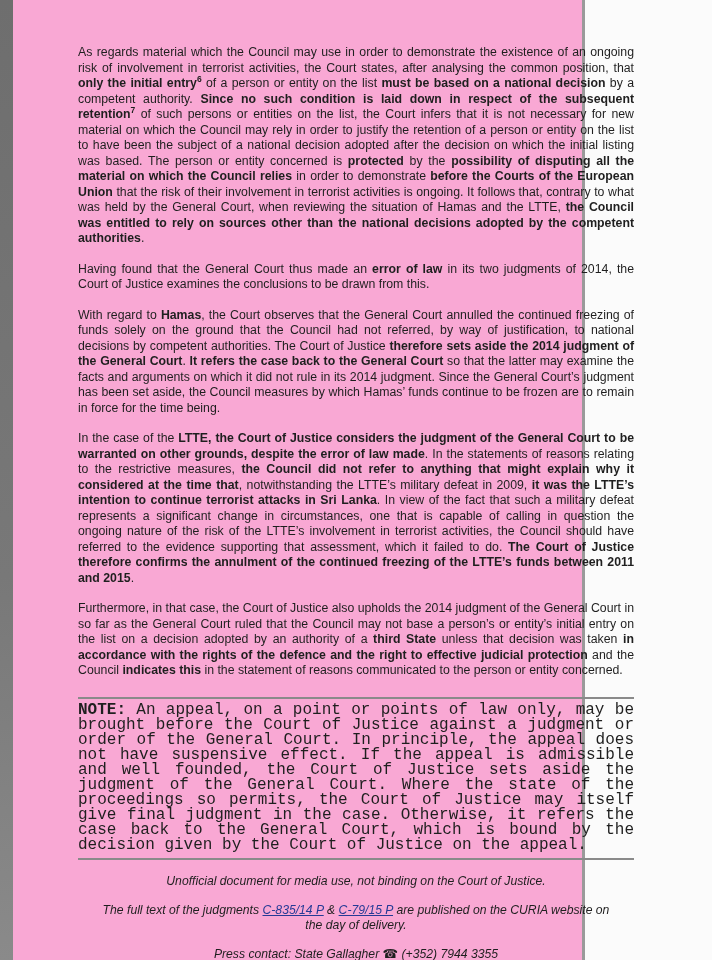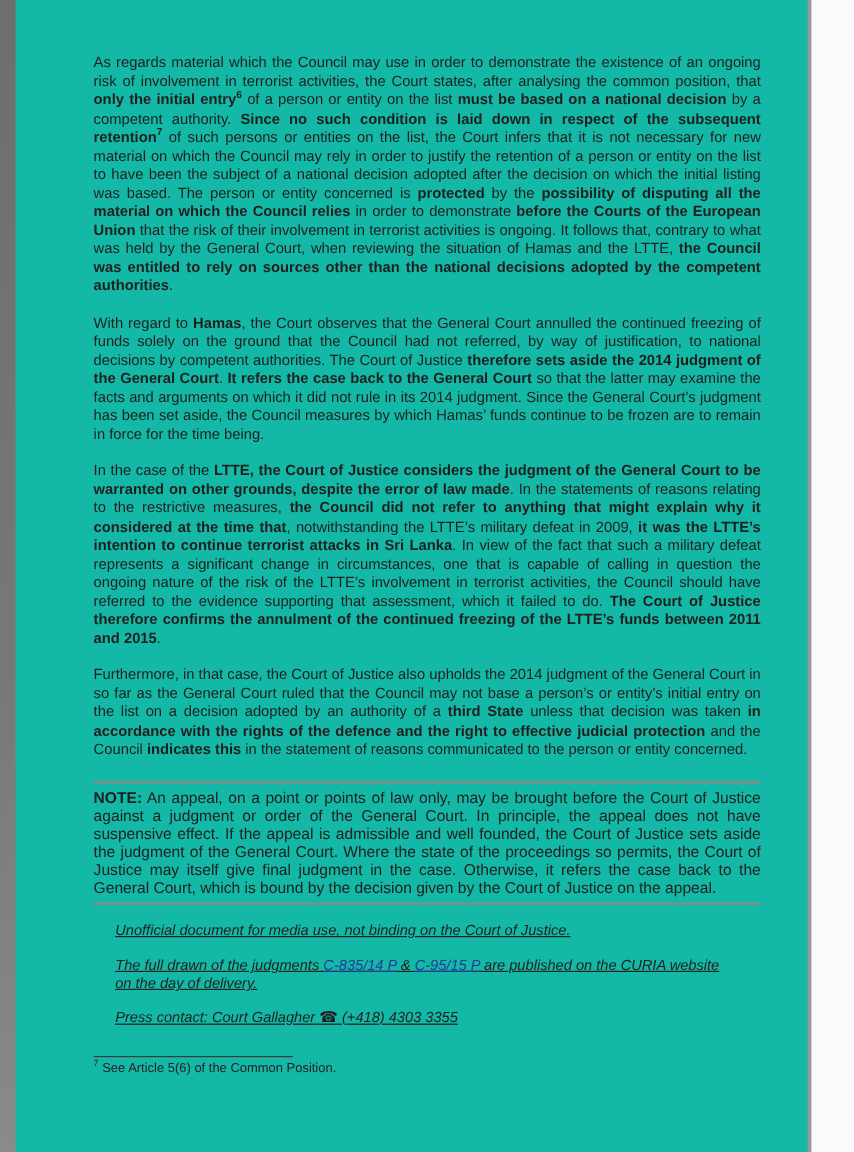--- a/index.html
+++ b/index.html
@@ -6,23 +6,23 @@
     margin: 0;
     padding: 0;
     width: 712px;
     height: 960px;
     background: #fbfbfb;
     overflow: hidden;
     font-family: "Liberation Sans", sans-serif;
   }
   .page {
     position: relative;
-    width: 676px;
+    width: 585px;
     height: 960px;
-    background: #14b8a6;
+    background: #f9a8d4;
   }
   .scan-edge-left {
     position: absolute;
     left: 0; top: 0;
     width: 13px; height: 960px;
     background: linear-gradient(180deg, #6e6e6e 0%, #787878 60%, #8a8a8a 100%);
   }
   .scan-edge-right {
     position: absolute;
     right: 0; top: 0;
@@ -49,30 +49,31 @@
     vertical-align: super;
   }
   .note-block {
     border-top: 2px solid #8a8a8a;
     border-bottom: 2px solid #8a8a8a;
     padding: 4px 0 5px 0;
     margin: 18px 0 0 0;
   }
   .note-text {
     margin: 0;
-    font-size: 13px;
+    font-size: 16px;
     line-height: 15.1px;
     text-align: justify;
+    font-family: Liberation Mono, monospace;
   }
   .footer-line {
     margin: 14px 18px 0 18px;
     font-size: 12.2px;
     line-height: 15px;
     font-style: italic;
-    text-decoration: underline;
+    text-align: center;
   }
   .link {
     color: #253a96;
     text-decoration: underline;
     cursor: pointer;
   }
   .phone-glyph {
     font-style: normal;
     font-size: 12.5px;
   }
@@ -94,31 +95,32 @@
 <body>
 
 <div class="page">
   <div class="scan-edge-left"></div>
   <div class="scan-edge-right"></div>
 
   <div class="content">
 
     <div id="paragraphs">
         <p class="body-par"><span>As regards material which the Council may use in order to demonstrate the existence of an ongoing risk of involvement in terrorist activities, the Court states, after analysing the common position, that </span><span class="b">only the initial entry</span><span class="b"><sup>6</sup></span><span> of a person or entity on the list </span><span class="b">must be based on a national decision</span><span> by a competent authority. </span><span class="b">Since no such condition is laid down in respect of the subsequent retention</span><span class="b"><sup>7</sup></span><span> of such persons or entities on the list, the Court infers that it is not necessary for new material on which the Council may rely in order to justify the retention of a person or entity on the list to have been the subject of a national decision adopted after the decision on which the initial listing was based. The person or entity concerned is </span><span class="b">protected</span><span> by the </span><span class="b">possibility of disputing all the material on which the Council relies</span><span> in order to demonstrate </span><span class="b">before the Courts of the European Union</span><span> that the risk of their involvement in terrorist activities is ongoing. It follows that, contrary to what was held by the General Court, when reviewing the situation of Hamas and the LTTE, </span><span class="b">the Council was entitled to rely on sources other than the national decisions adopted by the competent authorities</span><span>.</span></p>
+        <p class="body-par"><span>Having found that the General Court thus made an </span><span class="b">error of law</span><span> in its two judgments of 2014, the Court of Justice examines the conclusions to be drawn from this.</span></p>
         <p class="body-par"><span>With regard to </span><span class="b">Hamas</span><span>, the Court observes that the General Court annulled the continued freezing of funds solely on the ground that the Council had not referred, by way of justification, to national decisions by competent authorities. The Court of Justice </span><span class="b">therefore sets aside the 2014 judgment of the General Court</span><span>. </span><span class="b">It refers the case back to the General Court</span><span> so that the latter may examine the facts and arguments on which it did not rule in its 2014 judgment. Since the General Court’s judgment has been set aside, the Council measures by which Hamas’ funds continue to be frozen are to remain in force for the time being.</span></p>
         <p class="body-par"><span>In the case of the </span><span class="b">LTTE, the Court of Justice considers the judgment of the General Court to be warranted on other grounds, despite the error of law made</span><span>. In the statements of reasons relating to the restrictive measures, </span><span class="b">the Council did not refer to anything that might explain why it considered at the time that</span><span>, notwithstanding the LTTE’s military defeat in 2009, </span><span class="b">it was the LTTE’s intention to continue terrorist attacks in Sri Lanka</span><span>. In view of the fact that such a military defeat represents a significant change in circumstances, one that is capable of calling in question the ongoing nature of the risk of the LTTE’s involvement in terrorist activities, the Council should have referred to the evidence supporting that assessment, which it failed to do. </span><span class="b">The Court of Justice therefore confirms the annulment of the continued freezing of the LTTE’s funds between 2011 and 2015</span><span>.</span></p>
         <p class="body-par"><span>Furthermore, in that case, the Court of Justice also upholds the 2014 judgment of the General Court in so far as the General Court ruled that the Council may not base a person’s or entity’s initial entry on the list on a decision adopted by an authority of a </span><span class="b">third State</span><span> unless that decision was taken </span><span class="b">in accordance with the rights of the defence and the right to effective judicial protection</span><span> and the Council </span><span class="b">indicates this</span><span> in the statement of reasons communicated to the person or entity concerned.</span></p>
       </div>
 
     <div class="note-block">
       <p class="note-text"><span class="b">NOTE:</span><span> An appeal, on a point or points of law only, may be brought before the Court of Justice against a judgment or order of the General Court. In principle, the appeal does not have suspensive effect. If the appeal is admissible and well founded, the Court of Justice sets aside the judgment of the General Court. Where the state of the proceedings so permits, the Court of Justice may itself give final judgment in the case. Otherwise, it refers the case back to the General Court, which is bound by the decision given by the Court of Justice on the appeal.</span></p>
     </div>
 
     <p class="footer-line">Unofficial document for media use, not binding on the Court of Justice.</p>
-    <p class="footer-line"><span>The full drawn of the judgments </span><a class="link" href="#">C-835/14 P</a><span> &amp; </span><a class="link" href="#">C-95/15 P</a><span> are published on the CURIA website on the day of delivery.</span></p>
-    <p class="footer-line"><span>Press contact: Court Gallagher </span><span class="phone-glyph">☎</span><span> (+418) 4303 3355</span></p>
+    <p class="footer-line"><span>The full text of the judgments </span><a class="link" href="#">C-835/14 P</a><span> &amp; </span><a class="link" href="#">C-79/15 P</a><span> are published on the CURIA website on the day of delivery.</span></p>
+    <p class="footer-line"><span>Press contact: State Gallagher </span><span class="phone-glyph">☎</span><span> (+352) 7944 3355</span></p>
 
     <div class="footnote-sep"></div>
 
     <div class="footnote"><sup>7</sup> <span>See Article 5(6) of the Common Position.</span></div>
 
   </div>
 </div>
 
 </body></html>

